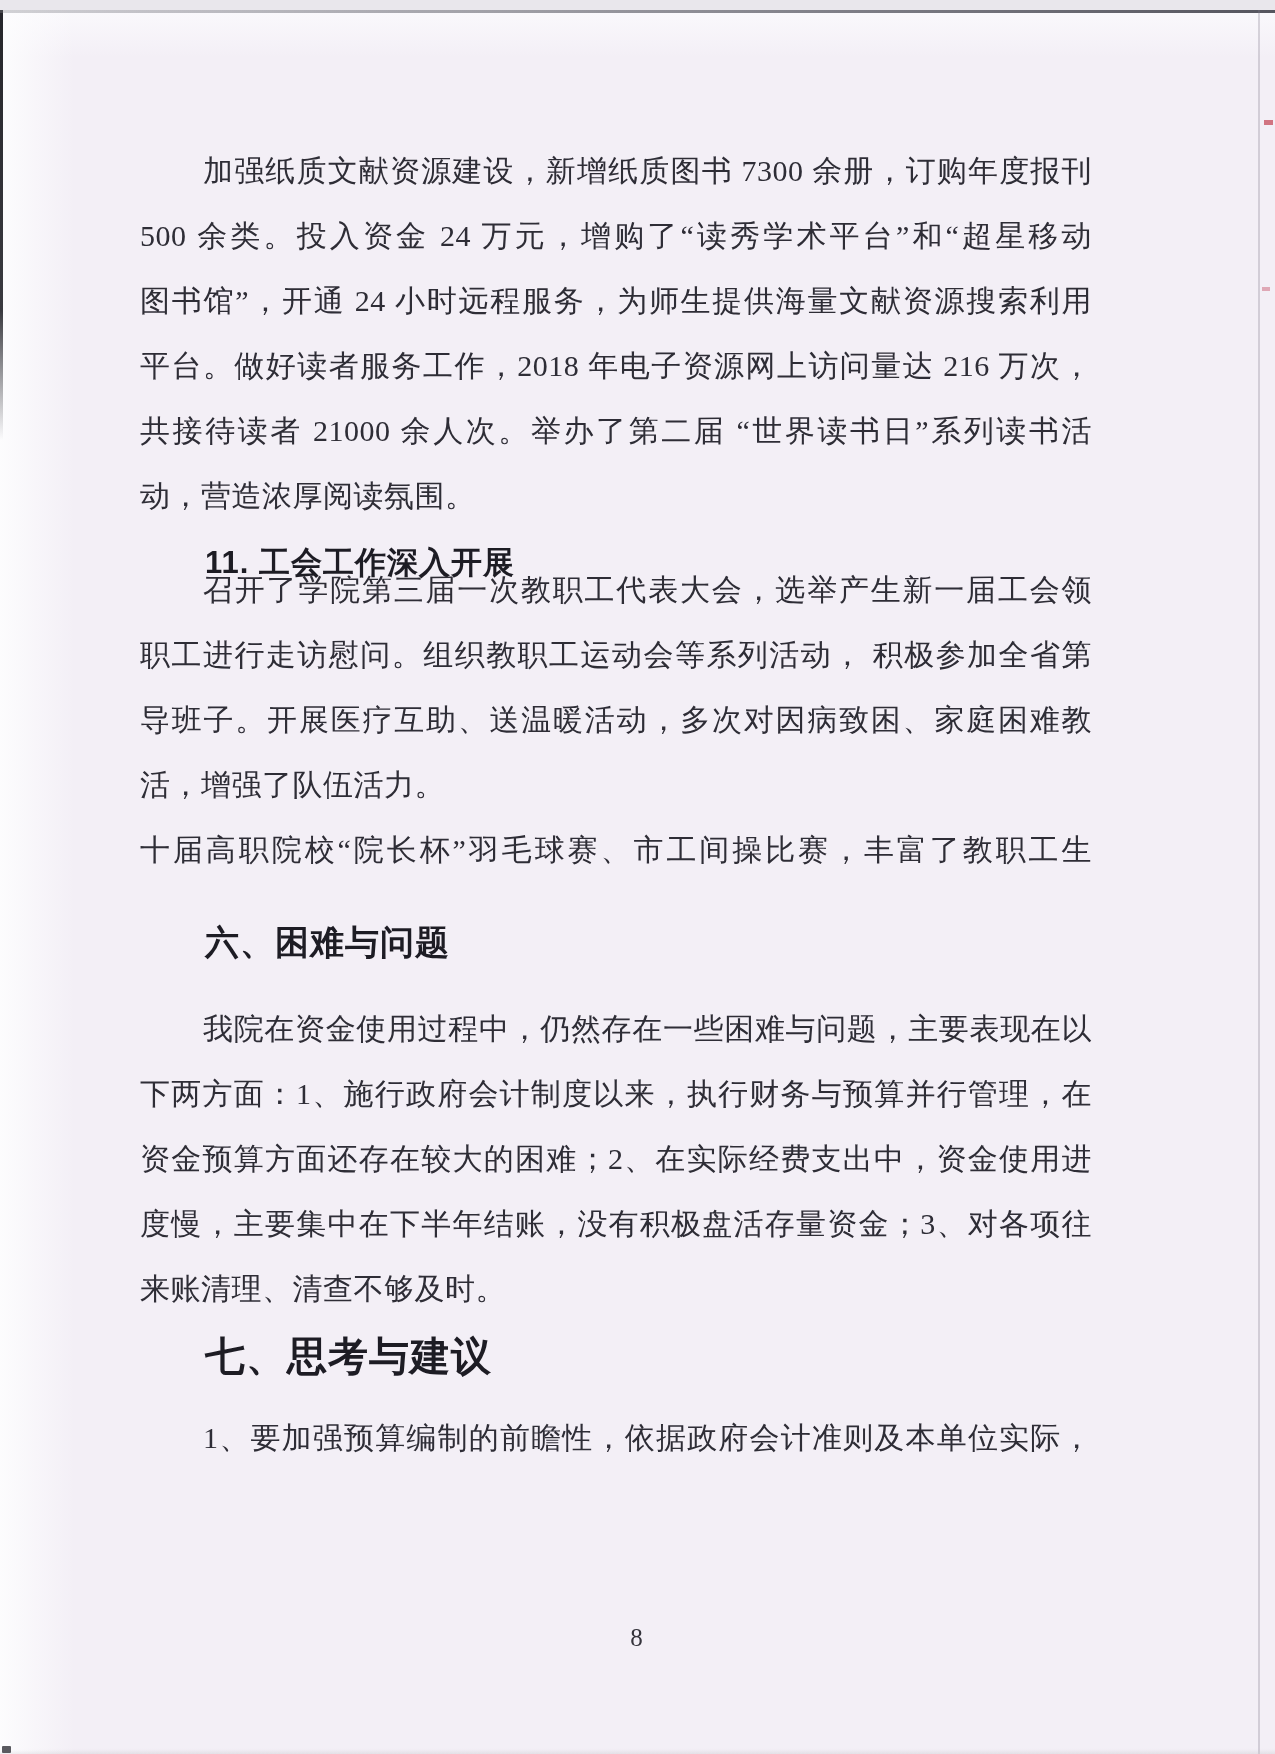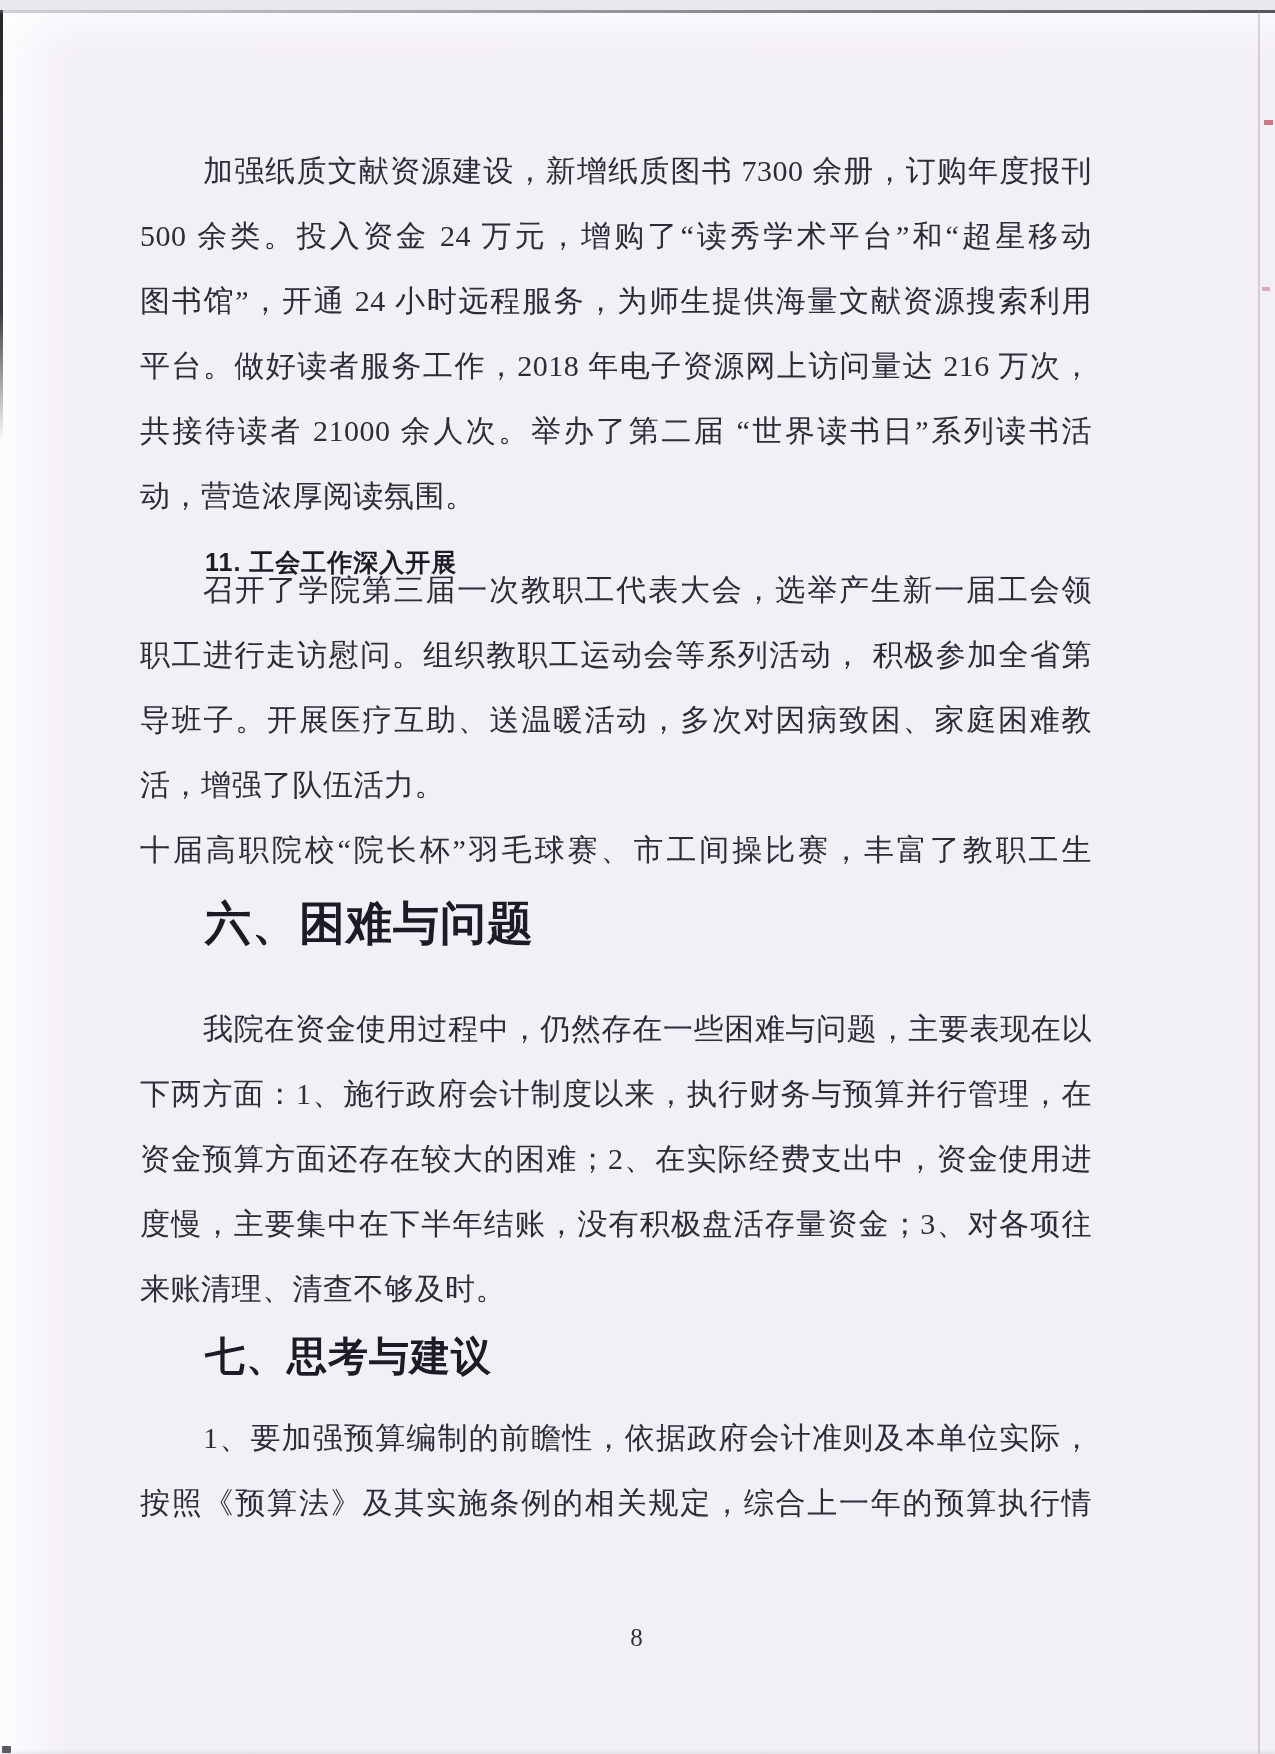--- a/index.html
+++ b/index.html
@@ -32,22 +32,22 @@
   .para{position:absolute;left:140px;width:952px;font-size:30px;line-height:65px;letter-spacing:.5px;}
   .ln{height:65px;text-align:justify;text-align-last:justify;}
   .ln.last{text-align:left;text-align-last:left;}
   .ln.indent{text-indent:63px;}
   .p1{top:128px;}
   .p2{top:547px;}
   .p3{top:986px;}
   .p4{top:1395px;}
   .heading{position:absolute;left:205px;line-height:65px;font-weight:bold;color:#1d1c24;
     font-family:"Liberation Sans","DejaVu Sans",sans-serif;letter-spacing:1px;}
-  .h11{top:520px;font-size:25px;}
-  .h6{top:881px;font-size:46px;}
+  .h11{top:520px;font-size:31px;}
+  .h6{top:900px;font-size:34px;}
   .h7{top:1314px;font-size:40px;}
   .pagenum{position:absolute;top:1614px;left:0;width:100%;text-align:center;
     font-size:25px;color:#35343c;letter-spacing:2px;}
 </style>
 </head>
 <body>
 
 <div class="page">
 
   <div class="edge-left"></div>
@@ -84,18 +84,17 @@
     <div class="ln">下两方面：1、施行政府会计制度以来，执行财务与预算并行管理，在</div>
     <div class="ln">资金预算方面还存在较大的困难；2、在实际经费支出中，资金使用进</div>
     <div class="ln">度慢，主要集中在下半年结账，没有积极盘活存量资金；3、对各项往</div>
     <div class="ln last">来账清理、清查不够及时。</div>
   </div>
 
   <div class="heading h7">七、思考与建议</div>
 
   <div class="para p4">
     <div class="ln indent">1、要加强预算编制的前瞻性，依据政府会计准则及本单位实际，</div>
-    <div class="ln">按照《预算法》及其实施条例的相关规定，综合上一年的预算执行情</div>
   </div>
 
   <div class="pagenum">8</div>
 
 </div>
 
 </body></html>

